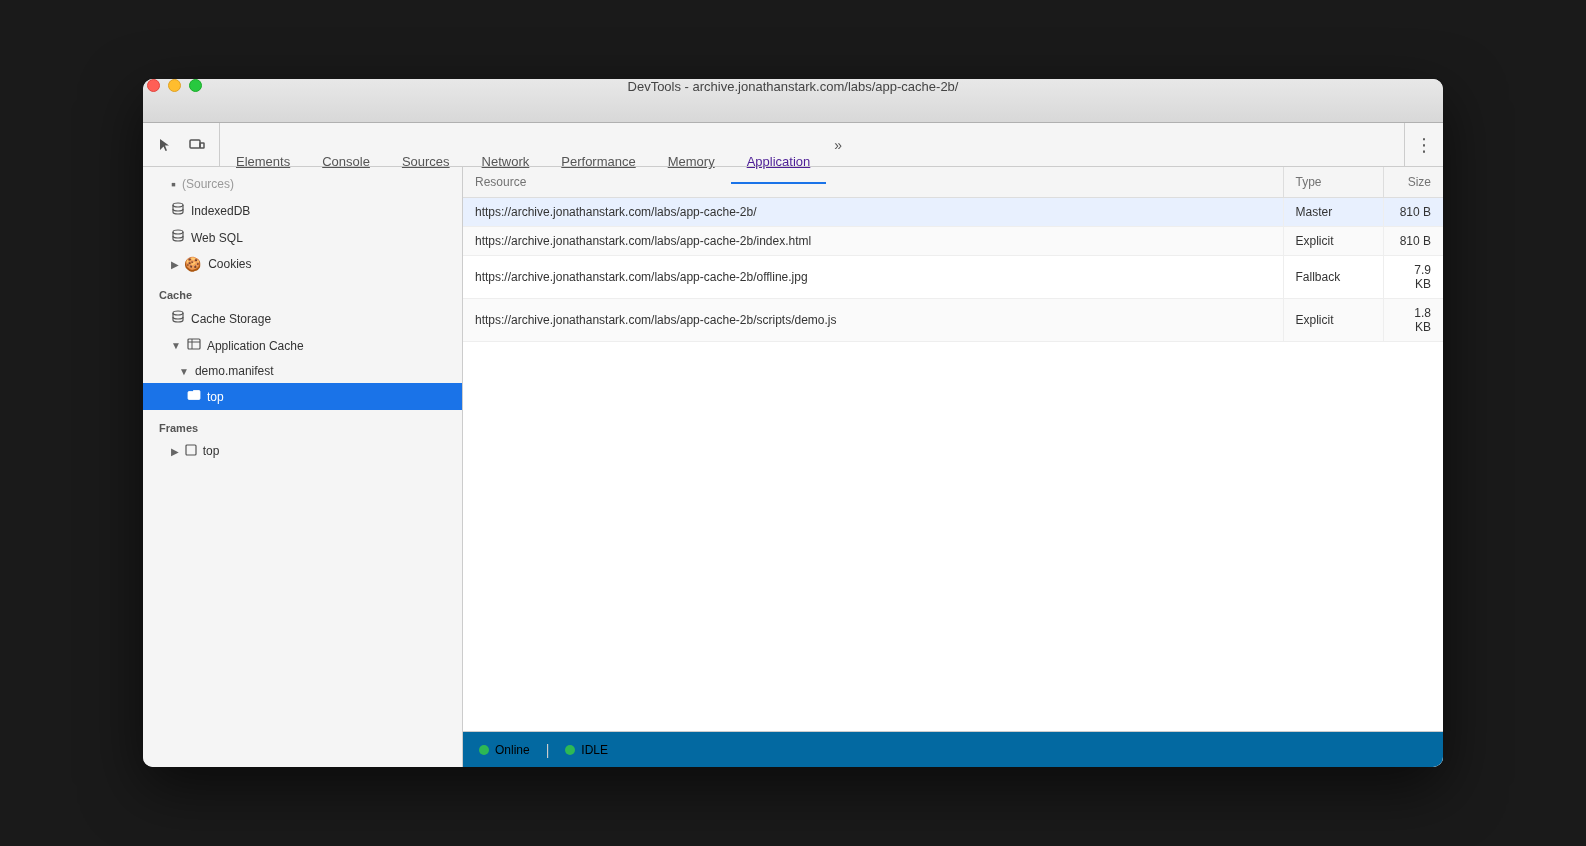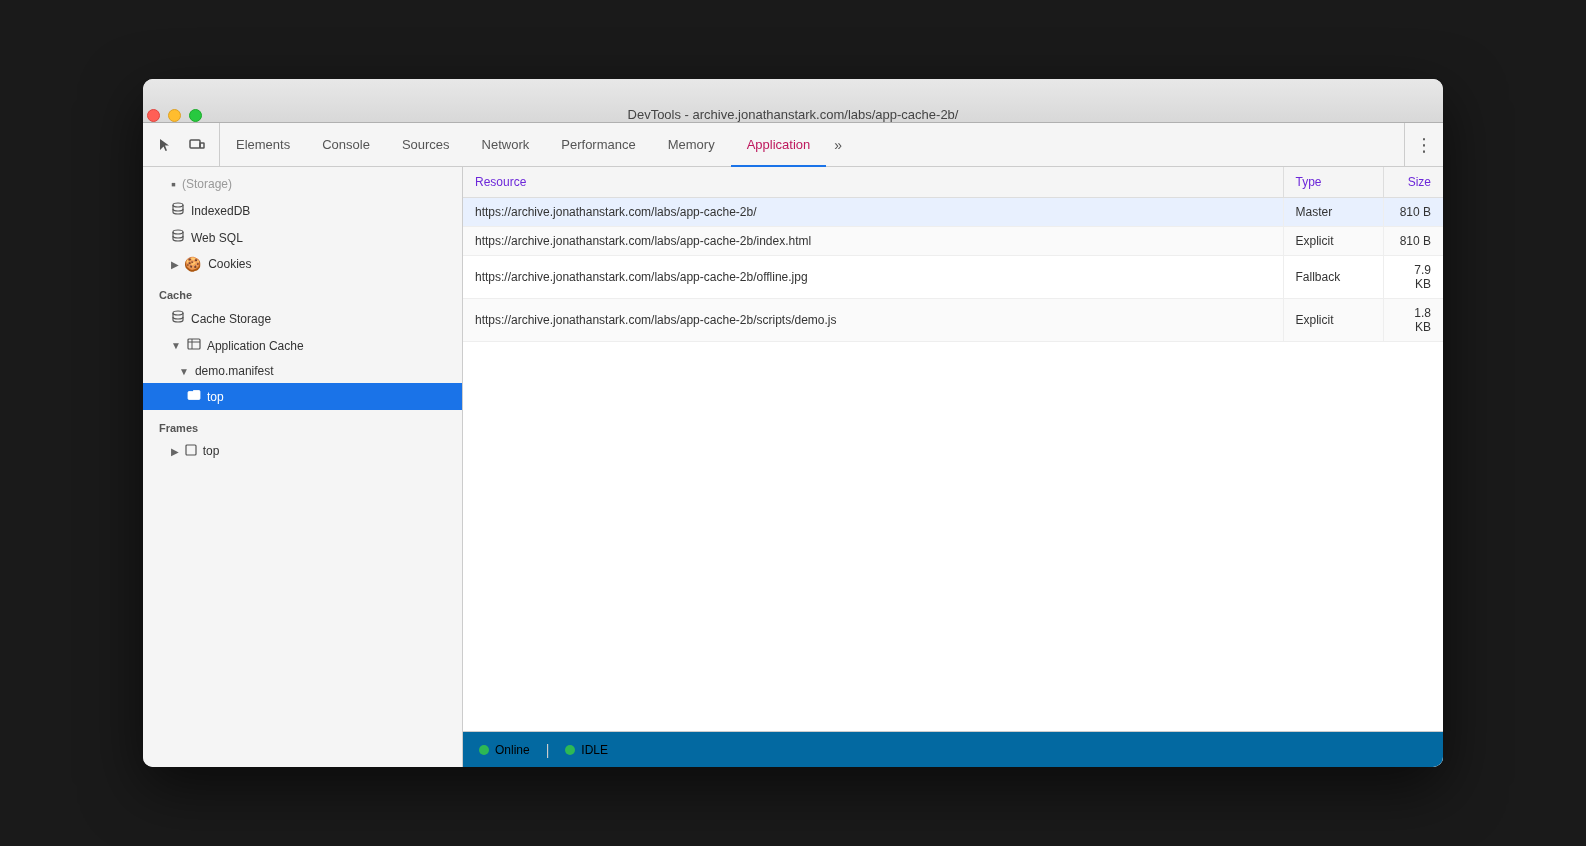--- a/index.html
+++ b/index.html
@@ -15,21 +15,21 @@
       width: 1300px;
       background: #f0f0f0;
       border-radius: 10px;
       overflow: hidden;
       box-shadow: 0 20px 60px rgba(0,0,0,0.6);
     }
     .titlebar {
       background: linear-gradient(to bottom, #e8e8e8, #d8d8d8);
       height: 44px;
       display: flex;
-      align-items: flex-end;
+      align-items: flex-start;
       padding: 0 4px;
       border-bottom: 1px solid #b0b0b0;
       position: relative;
     }
     .traffic-lights {
       display: flex;
       gap: 8px;
       align-items: center;
     }
     .traffic-light {
@@ -81,24 +81,25 @@
     .tab {
       padding: 12px 16px;
       display: flex;
       align-items: center;
       font-size: 13px;
       color: #555;
       cursor: pointer;
       border-bottom: 2px solid transparent;
       white-space: nowrap;
       position: relative;
-      top: 1px;
+      top: 18px;
+      text-decoration: underline;
     }
     .tab.active {
-      color: #be185d;
+      color: #4c1d95;
       border-bottom: 2px solid #1a73e8;
       font-weight: 500;
     }
     .toolbar-more {
       display: flex;
       align-items: center;
       padding: 0 8px;
       color: #555;
       font-size: 14px;
       cursor: pointer;
@@ -177,21 +178,21 @@
       font-size: 12px;
     }
     thead tr {
       background: #f5f5f5;
       border-bottom: 1px solid #ddd;
     }
     th {
       text-align: left;
       padding: 8px 12px;
       font-weight: 500;
-      color: #6d28d9;
+      color: #737373;
       border-right: 1px solid #ddd;
     }
     th:last-child { border-right: none; }
     th.resource-col { width: auto; }
     th.type-col { width: 100px; }
     th.size-col { width: 60px; text-align: right; }
     td {
       padding: 7px 12px;
       color: #333;
       border-right: 1px solid #eee;
@@ -271,21 +272,21 @@
     </div>
     <div class="toolbar-menu">⋮</div>
   </div>
 
   <div class="main-content">
 
     <div class="sidebar">
 
       <div class="sidebar-item indent1 faded-item">
         <span class="sidebar-icon">▪</span>
-        <span>(Storage)</span>
+        <span>(Sources)</span>
       </div>
 
       <div class="sidebar-item indent1">
         <span class="sidebar-icon">
           <svg width="14" height="14" viewBox="0 0 14 14" fill="none">
             <ellipse cx="7" cy="3" rx="5" ry="2" stroke="#555" stroke-width="1.2" fill="none"></ellipse>
             <path d="M2 3v4c0 1.1 2.24 2 5 2s5-.9 5-2V3" stroke="#555" stroke-width="1.2" fill="none"></path>
             <path d="M2 7v3c0 1.1 2.24 2 5 2s5-.9 5-2V7" stroke="#555" stroke-width="1.2" fill="none"></path>
           </svg>
         </span>

